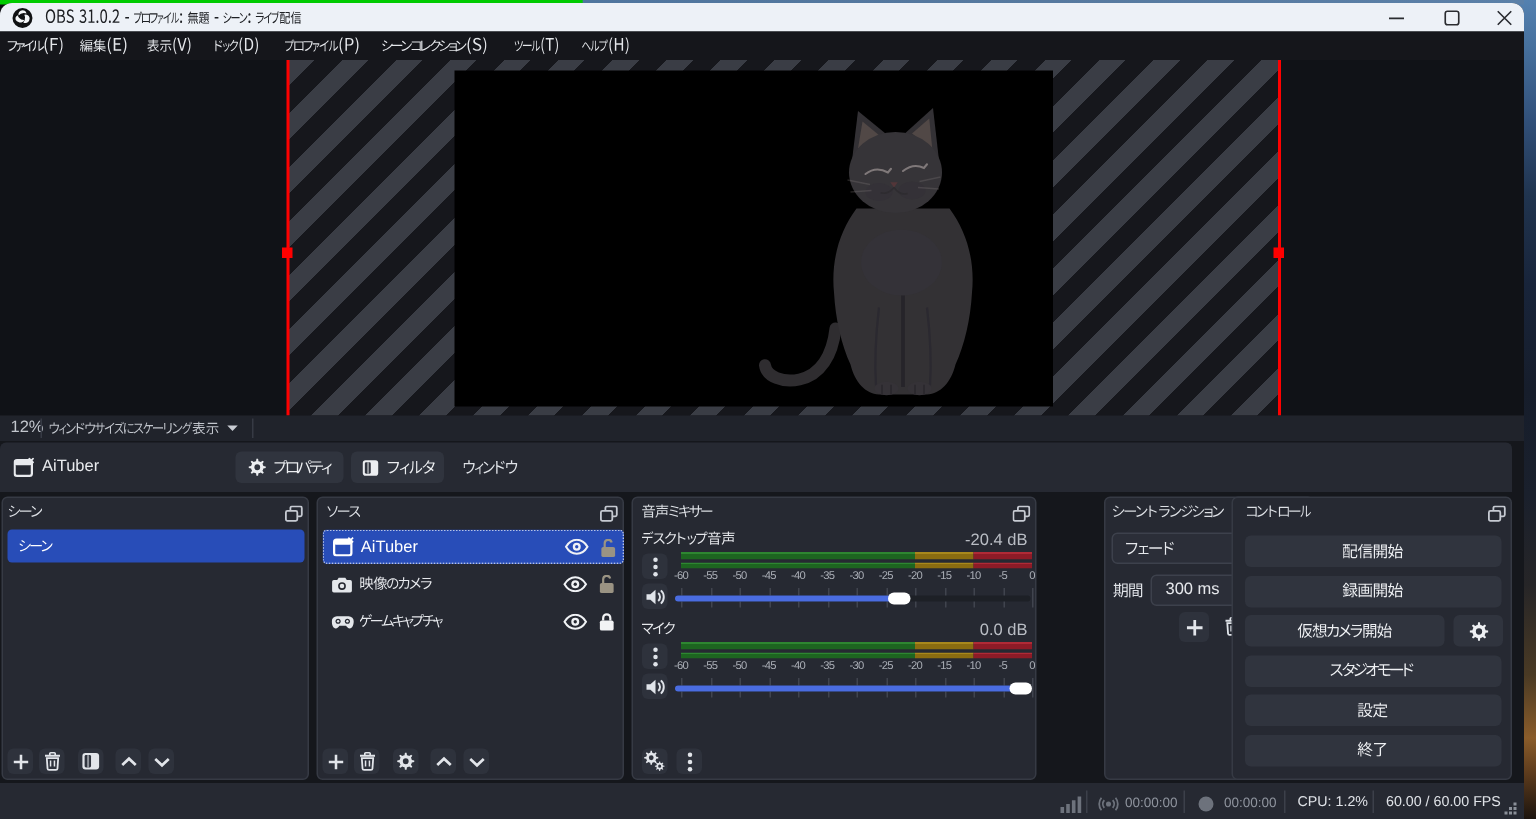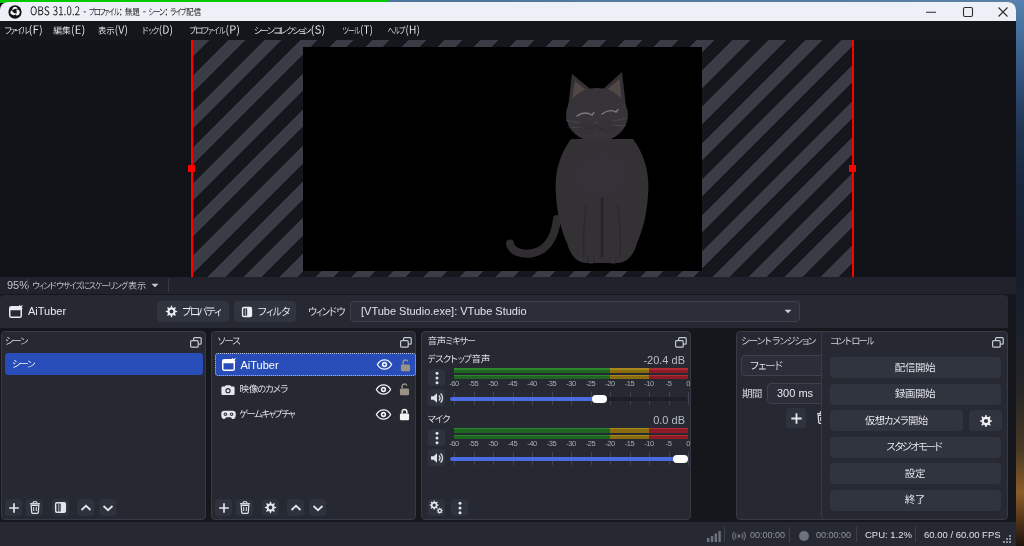--- a/index.html
+++ b/index.html
@@ -332,21 +332,21 @@
         </g>
       </svg>
     </div>
     <div class="redline" style="left:190.5px"></div>
     <div class="redline" style="left:851.5px"></div>
     <div class="redhandle" style="left:188px;top:124.5px"></div>
     <div class="redhandle" style="left:849px;top:124.5px"></div>
   </div>
 
   <div id="scalebar">
-    <span id="zoomlevel">95%</span>
+    <span id="zoomlevel">12%</span>
     <span class="vsep" style="left:27px"></span>
     <span id="scalemode" class="jp">
         <span class="sr">ウィンドウサイズにスケーリング表示</span>
         <svg class="jpsvg" width="113.1" height="12" viewBox="0 -8.8 113.1 12" aria-hidden="true">
           <path d="M6.4 -5.5 6.0 -5.8C5.9 -5.7 5.7 -5.7 5.4 -5.7H3.4V-6.5C3.4 -6.7 3.5 -6.9 3.5 -7.2H2.7C2.7 -6.9 2.7 -6.7 2.7 -6.5V-5.7H0.8C0.5 -5.7 0.3 -5.7 0.0 -5.7C0.0 -5.5 0.0 -5.2 0.0 -5.0C0.0 -4.7 0.0 -3.7 0.0 -3.5C0.0 -3.3 0.0 -3.0 0.0 -2.9H0.8C0.7 -3.0 0.7 -3.3 0.7 -3.4C0.7 -3.7 0.7 -4.7 0.7 -5.0H5.5C5.5 -4.3 5.2 -3.2 4.7 -2.4C4.2 -1.5 3.2 -0.9 2.4 -0.6C2.1 -0.5 1.8 -0.4 1.5 -0.3L2.0 0.3C3.6 -0.1 4.8 -1.0 5.5 -2.2C5.9 -3.1 6.2 -4.2 6.3 -4.9C6.3 -5.1 6.4 -5.3 6.4 -5.5Z M6.4 -2.3 6.7 -1.7C7.5 -2.0 8.3 -2.4 8.9 -2.8V-0.1C8.9 0.2 8.9 0.6 8.9 0.7H9.5C9.5 0.6 9.5 0.2 9.5 -0.1V-3.3C10.1 -3.8 10.7 -4.5 11.1 -5.0L10.7 -5.5C10.3 -4.9 9.6 -4.2 9.0 -3.7C8.4 -3.2 7.4 -2.6 6.4 -2.3Z M11.8 -6.6 11.3 -6.0C11.9 -5.6 13.0 -4.6 13.4 -4.2L13.9 -4.7C13.4 -5.2 12.4 -6.2 11.8 -6.6ZM11.1 -0.6 11.5 0.2C12.9 -0.1 13.9 -0.7 14.8 -1.2C16.0 -2.1 17.0 -3.3 17.5 -4.4L17.1 -5.2C16.7 -4.1 15.7 -2.8 14.4 -1.9C13.6 -1.3 12.5 -0.8 11.1 -0.6Z M21.4 -6.5 20.9 -6.3C21.2 -5.8 21.5 -5.4 21.7 -4.9L22.2 -5.1C22.0 -5.5 21.6 -6.1 21.4 -6.5ZM22.5 -6.9 22.0 -6.7C22.3 -6.3 22.6 -5.8 22.8 -5.3L23.3 -5.6C23.1 -6.0 22.7 -6.6 22.5 -6.9ZM18.2 -0.7C18.2 -0.3 18.2 0.1 18.2 0.4H19.0C19.0 0.1 19.0 -0.4 19.0 -0.7V-3.6C20.0 -3.3 21.6 -2.7 22.5 -2.2L22.8 -3.0C21.9 -3.4 20.2 -4.1 19.0 -4.4V-5.9C19.0 -6.2 19.0 -6.6 19.1 -6.8H18.2C18.2 -6.6 18.2 -6.2 18.2 -5.9C18.2 -5.2 18.2 -1.2 18.2 -0.7Z M30.4 -5.5 29.9 -5.8C29.8 -5.7 29.7 -5.7 29.3 -5.7H27.4V-6.5C27.4 -6.7 27.4 -6.9 27.5 -7.2H26.6C26.7 -6.9 26.7 -6.7 26.7 -6.5V-5.7H24.8C24.5 -5.7 24.2 -5.7 24.0 -5.7C24.0 -5.5 24.0 -5.2 24.0 -5.0C24.0 -4.7 24.0 -3.7 24.0 -3.5C24.0 -3.3 24.0 -3.0 24.0 -2.9H24.7C24.7 -3.0 24.7 -3.3 24.7 -3.4C24.7 -3.7 24.7 -4.7 24.7 -5.0H29.5C29.4 -4.3 29.2 -3.2 28.7 -2.4C28.2 -1.5 27.2 -0.9 26.3 -0.6C26.1 -0.5 25.7 -0.4 25.5 -0.3L26.0 0.3C27.6 -0.1 28.8 -1.0 29.4 -2.2C29.9 -3.1 30.2 -4.2 30.3 -4.9C30.3 -5.1 30.4 -5.3 30.4 -5.5Z M30.4 -5.2V-4.4C30.5 -4.4 30.8 -4.4 31.2 -4.4H32.0V-3.0C32.0 -2.7 31.9 -2.3 31.9 -2.2H32.6C32.6 -2.3 32.6 -2.7 32.6 -3.0V-4.4H34.7V-4.1C34.7 -1.6 34.0 -0.8 32.7 -0.2L33.2 0.4C34.9 -0.5 35.3 -1.7 35.3 -4.1V-4.4H36.1C36.5 -4.4 36.8 -4.4 36.8 -4.4V-5.2C36.7 -5.2 36.5 -5.1 36.1 -5.1H35.3V-6.3C35.3 -6.6 35.3 -6.9 35.4 -7.0H34.7C34.7 -6.9 34.7 -6.6 34.7 -6.3V-5.1H32.6V-6.3C32.6 -6.6 32.6 -6.9 32.6 -6.9H31.9C32.0 -6.7 32.0 -6.5 32.0 -6.3V-5.1H31.2C30.8 -5.1 30.5 -5.2 30.4 -5.2Z M36.8 -3.2 37.2 -2.5C38.3 -2.9 39.5 -3.5 40.3 -4.0V-0.7C40.3 -0.3 40.3 0.1 40.3 0.3H41.1C41.1 0.1 41.0 -0.3 41.0 -0.7V-4.5C41.9 -5.1 42.6 -5.8 43.3 -6.5L42.7 -7.0C42.1 -6.3 41.3 -5.5 40.5 -4.9C39.5 -4.3 38.3 -3.7 36.8 -3.2Z M48.3 -7.3 47.9 -7.1C48.1 -6.8 48.3 -6.2 48.5 -5.9L48.9 -6.1C48.7 -6.4 48.4 -7.0 48.3 -7.3ZM49.1 -7.6 48.7 -7.4C48.9 -7.1 49.2 -6.6 49.3 -6.2L49.7 -6.4C49.6 -6.7 49.3 -7.3 49.1 -7.6ZM48.4 -5.9 48.1 -6.2C47.9 -6.2 47.7 -6.1 47.5 -6.1C47.2 -6.1 45.0 -6.1 44.7 -6.1C44.4 -6.1 44.0 -6.2 43.9 -6.2V-5.4C44.0 -5.4 44.4 -5.4 44.7 -5.4C44.9 -5.4 47.3 -5.4 47.5 -5.4C47.3 -4.7 46.8 -3.6 46.3 -2.9C45.5 -1.9 44.5 -0.8 43.3 -0.2L43.7 0.4C44.8 -0.3 45.8 -1.2 46.6 -2.3C47.4 -1.4 48.1 -0.4 48.6 0.4L49.2 -0.1C48.7 -0.8 47.8 -2.0 47.0 -2.8C47.5 -3.6 48.0 -4.7 48.2 -5.5C48.3 -5.6 48.4 -5.8 48.4 -5.9Z M52.5 -6.1V-5.4C53.4 -5.2 55.0 -5.2 55.9 -5.4V-6.1C55.0 -5.9 53.4 -5.9 52.5 -6.1ZM52.8 -2.4 52.2 -2.5C52.1 -2.0 52.1 -1.7 52.1 -1.4C52.1 -0.6 52.7 -0.1 54.1 -0.1C54.9 -0.1 55.6 -0.1 56.1 -0.3L56.1 -1.0C55.5 -0.8 54.8 -0.8 54.1 -0.8C52.9 -0.8 52.7 -1.2 52.7 -1.6C52.7 -1.8 52.7 -2.1 52.8 -2.4ZM50.9 -6.8 50.1 -6.8C50.1 -6.6 50.1 -6.4 50.1 -6.2C50.0 -5.5 49.7 -3.9 49.7 -2.6C49.7 -1.4 49.9 -0.3 50.0 0.3L50.6 0.3C50.6 0.2 50.6 0.0 50.6 -0.1C50.6 -0.2 50.6 -0.3 50.6 -0.5C50.7 -0.9 51.0 -1.8 51.2 -2.5L50.9 -2.8C50.7 -2.4 50.5 -1.9 50.4 -1.5C50.3 -1.9 50.3 -2.3 50.3 -2.7C50.3 -3.7 50.6 -5.3 50.7 -6.2C50.8 -6.3 50.8 -6.6 50.9 -6.8Z M61.8 -6.0 61.4 -6.4C61.2 -6.3 61.0 -6.3 60.8 -6.3C60.5 -6.3 58.0 -6.3 57.7 -6.3C57.4 -6.3 57.0 -6.3 56.8 -6.4V-5.5C56.9 -5.5 57.4 -5.6 57.7 -5.6C57.9 -5.6 60.5 -5.6 60.8 -5.6C60.6 -4.8 60.0 -3.8 59.5 -3.1C58.6 -2.0 57.4 -1.0 56.1 -0.4L56.7 0.2C57.9 -0.4 58.9 -1.4 59.8 -2.4C60.6 -1.6 61.5 -0.6 62.0 0.2L62.6 -0.3C62.1 -1.0 61.1 -2.2 60.2 -3.0C60.8 -3.8 61.3 -4.9 61.6 -5.6C61.6 -5.8 61.7 -5.9 61.8 -6.0Z M65.2 -7.0 64.5 -7.1C64.5 -6.9 64.4 -6.6 64.4 -6.4C64.3 -6.1 64.1 -5.6 63.9 -5.1C63.7 -4.6 63.1 -3.7 62.6 -3.2L63.2 -2.8C63.6 -3.2 64.1 -4.0 64.4 -4.7H66.4C66.3 -2.4 65.5 -1.3 64.7 -0.6C64.6 -0.4 64.3 -0.3 64.1 -0.2L64.7 0.4C66.1 -0.6 66.9 -2.1 67.0 -4.7H68.3C68.5 -4.7 68.8 -4.7 69.0 -4.7V-5.5C68.8 -5.4 68.5 -5.4 68.3 -5.4H64.7C64.8 -5.7 64.9 -6.1 65.0 -6.3C65.1 -6.5 65.1 -6.7 65.2 -7.0Z M69.0 -3.9V-3.0C69.3 -3.0 69.7 -3.1 70.2 -3.1C70.8 -3.1 74.2 -3.1 74.8 -3.1C75.2 -3.1 75.5 -3.0 75.7 -3.0V-3.9C75.5 -3.9 75.2 -3.9 74.8 -3.9C74.2 -3.9 70.8 -3.9 70.2 -3.9C69.7 -3.9 69.3 -3.9 69.0 -3.9Z M81.4 -6.8H80.6C80.6 -6.6 80.6 -6.4 80.6 -6.0C80.6 -5.7 80.6 -5.0 80.6 -4.6C80.6 -2.9 80.5 -2.2 79.9 -1.4C79.3 -0.8 78.6 -0.5 77.7 -0.3L78.3 0.4C79.0 0.1 79.9 -0.2 80.5 -0.9C81.1 -1.7 81.4 -2.4 81.4 -4.6C81.4 -4.9 81.4 -5.7 81.4 -6.0C81.4 -6.4 81.4 -6.6 81.4 -6.8ZM77.2 -6.8H76.4C76.4 -6.6 76.5 -6.3 76.5 -6.1C76.5 -5.8 76.5 -3.5 76.5 -3.1C76.5 -2.8 76.4 -2.6 76.4 -2.4H77.2C77.2 -2.6 77.2 -2.9 77.2 -3.1C77.2 -3.5 77.2 -5.8 77.2 -6.1C77.2 -6.3 77.2 -6.6 77.2 -6.8Z M82.8 -6.6 82.4 -6.0C83.0 -5.6 84.0 -4.6 84.4 -4.2L84.9 -4.7C84.5 -5.2 83.4 -6.2 82.8 -6.6ZM82.1 -0.6 82.6 0.2C83.9 -0.1 85.0 -0.7 85.8 -1.2C87.1 -2.1 88.0 -3.3 88.6 -4.4L88.2 -5.2C87.7 -4.1 86.7 -2.8 85.4 -1.9C84.7 -1.3 83.6 -0.8 82.1 -0.6Z M93.6 -7.2 93.3 -7.0C93.4 -6.7 93.7 -6.1 93.8 -5.8L94.2 -6.0C94.1 -6.3 93.8 -6.9 93.6 -7.2ZM94.4 -7.6 94.0 -7.4C94.2 -7.0 94.5 -6.5 94.6 -6.1L95.0 -6.3C94.9 -6.7 94.6 -7.2 94.4 -7.6ZM91.7 -6.8 91.0 -7.0C91.0 -6.8 90.9 -6.5 90.8 -6.3C90.5 -5.5 89.8 -4.2 88.6 -3.3L89.1 -2.8C89.9 -3.5 90.5 -4.3 90.9 -5.0H93.3C93.2 -4.2 92.7 -3.1 92.2 -2.2C91.5 -1.3 90.6 -0.5 89.3 0.0L89.8 0.6C91.2 -0.0 92.0 -0.8 92.7 -1.8C93.3 -2.8 93.7 -4.0 93.9 -4.9C94.0 -5.1 94.0 -5.3 94.1 -5.4L93.6 -5.8C93.5 -5.7 93.4 -5.7 93.2 -5.7H91.2L91.4 -6.1C91.5 -6.2 91.6 -6.5 91.7 -6.8Z M96.3 0.1 96.5 0.7C97.6 0.4 99.1 0.1 100.6 -0.3L100.5 -0.9L98.2 -0.4V-2.4C98.7 -2.7 99.2 -3.1 99.6 -3.5C100.2 -1.4 101.4 0.0 103.3 0.7C103.4 0.5 103.6 0.2 103.8 0.1C102.7 -0.2 101.9 -0.8 101.3 -1.5C101.9 -1.8 102.7 -2.3 103.2 -2.8L102.7 -3.2C102.3 -2.8 101.6 -2.3 101.0 -1.9C100.7 -2.4 100.4 -2.9 100.2 -3.5H103.5V-4.1H99.9V-4.9H102.8V-5.5H99.9V-6.2H103.2V-6.8H99.9V-7.6H99.2V-6.8H95.9V-6.2H99.2V-5.5H96.3V-4.9H99.2V-4.1H95.6V-3.5H98.7C97.8 -2.8 96.5 -2.1 95.3 -1.8C95.4 -1.6 95.6 -1.4 95.7 -1.2C96.3 -1.4 97.0 -1.7 97.6 -2.0V-0.2Z M106.3 -3.2C105.9 -2.1 105.2 -1.1 104.5 -0.5C104.6 -0.4 104.9 -0.2 105.1 -0.1C105.8 -0.8 106.5 -1.9 106.9 -3.0ZM110.3 -2.9C111.0 -2.0 111.6 -0.8 111.9 -0.1L112.6 -0.4C112.3 -1.2 111.6 -2.3 110.9 -3.1ZM105.5 -6.9V-6.2H111.8V-6.9ZM104.7 -4.7V-4.0H108.3V-0.2C108.3 -0.0 108.2 0.0 108.1 0.0C107.9 0.0 107.3 0.0 106.7 0.0C106.8 0.2 106.9 0.5 106.9 0.7C107.7 0.7 108.3 0.7 108.6 0.6C108.9 0.5 109.0 0.3 109.0 -0.2V-4.0H112.6V-4.7Z" fill="currentColor"></path>
         </svg>
       </span>
     <svg id="scalecaret" width="8" height="5" viewBox="0 0 8 5">
         <use href="#i-caret"></use>
       </svg>
@@ -379,26 +379,20 @@
             <path d="M8.1 -7.0 7.4 -7.5C7.2 -7.4 7.0 -7.4 6.9 -7.4C6.4 -7.4 2.1 -7.4 1.5 -7.4C1.2 -7.4 0.8 -7.4 0.5 -7.5V-6.5C0.7 -6.6 1.1 -6.6 1.5 -6.6C2.1 -6.6 6.3 -6.6 6.9 -6.6C6.8 -5.6 6.3 -4.1 5.6 -3.1C4.7 -2.0 3.5 -1.1 1.4 -0.6L2.1 0.2C4.1 -0.4 5.4 -1.4 6.3 -2.6C7.2 -3.7 7.7 -5.4 7.9 -6.5C7.9 -6.7 8.0 -6.9 8.1 -7.0Z M8.5 -2.7 8.9 -2.0C10.0 -2.3 11.1 -2.9 11.9 -3.3V-0.1C11.9 0.2 11.9 0.7 11.9 0.8H12.8C12.8 0.7 12.7 0.2 12.7 -0.1V-3.9C13.6 -4.5 14.4 -5.3 14.9 -5.9L14.3 -6.5C13.8 -5.8 12.9 -5.0 12.0 -4.3C11.2 -3.8 9.8 -3.1 8.5 -2.7Z M19.3 -0.2 19.9 0.2C19.9 0.2 20.0 0.1 20.2 0.0C21.3 -0.6 22.6 -1.7 23.5 -2.9L23.0 -3.7C22.3 -2.5 21.1 -1.5 20.2 -1.0C20.2 -1.4 20.2 -6.5 20.2 -7.2C20.2 -7.6 20.2 -7.9 20.2 -8.0H19.4C19.4 -7.9 19.4 -7.6 19.4 -7.2C19.4 -6.5 19.4 -1.3 19.4 -0.8C19.4 -0.6 19.4 -0.4 19.3 -0.2ZM14.9 -0.3 15.7 0.3C16.5 -0.5 17.1 -1.5 17.4 -2.6C17.6 -3.7 17.7 -6.0 17.7 -7.2C17.7 -7.5 17.7 -7.8 17.7 -7.9H16.8C16.9 -7.7 16.9 -7.5 16.9 -7.1C16.9 -6.0 16.9 -3.8 16.6 -2.9C16.3 -1.9 15.7 -0.9 14.9 -0.3Z M28.3 -8.3 27.3 -8.6C27.3 -8.4 27.1 -8.0 27.0 -7.8C26.5 -6.8 25.4 -5.2 23.6 -4.1L24.3 -3.6C25.5 -4.4 26.4 -5.4 27.1 -6.4H30.7C30.5 -5.5 29.9 -4.3 29.3 -3.4C28.5 -3.9 27.7 -4.5 27.0 -4.9L26.4 -4.3C27.1 -3.8 27.9 -3.3 28.7 -2.7C27.7 -1.7 26.4 -0.7 24.6 -0.2L25.4 0.5C27.1 -0.2 28.4 -1.2 29.4 -2.2C29.8 -1.9 30.2 -1.5 30.5 -1.3L31.2 -2.0C30.8 -2.3 30.4 -2.6 30.0 -2.9C30.8 -4.0 31.3 -5.2 31.6 -6.2C31.7 -6.4 31.8 -6.6 31.9 -6.8L31.2 -7.2C31.0 -7.1 30.8 -7.1 30.5 -7.1H27.6L27.8 -7.5C27.9 -7.7 28.1 -8.0 28.3 -8.3Z" fill="currentColor"></path>
           </svg>
         </span>
     </div>
     <span id="ctx-winlabel" class="jp">
         <span class="sr">ウィンドウ</span>
         <svg class="jpsvg" width="36" height="14" viewBox="0 -10.4 36 14" aria-hidden="true">
           <path d="M7.5 -6.4 7.0 -6.8C6.9 -6.7 6.7 -6.7 6.3 -6.7H4.1V-7.7C4.1 -7.9 4.1 -8.2 4.1 -8.5H3.1C3.2 -8.2 3.2 -7.9 3.2 -7.7V-6.7H1.0C0.6 -6.7 0.3 -6.7 0.0 -6.8C0.1 -6.5 0.1 -6.2 0.1 -5.9C0.1 -5.6 0.1 -4.4 0.1 -4.1C0.1 -3.9 0.1 -3.6 0.0 -3.4H0.9C0.9 -3.6 0.9 -3.8 0.9 -4.0C0.9 -4.3 0.9 -5.5 0.9 -5.9H6.5C6.4 -5.0 6.1 -3.7 5.5 -2.8C4.9 -1.8 3.8 -1.0 2.8 -0.7C2.5 -0.6 2.1 -0.5 1.8 -0.4L2.4 0.4C4.3 -0.1 5.6 -1.2 6.4 -2.6C7.0 -3.6 7.3 -5.0 7.4 -5.8C7.4 -6.0 7.5 -6.3 7.5 -6.4Z M7.6 -2.7 7.9 -2.0C8.9 -2.3 9.9 -2.9 10.6 -3.3V-0.1C10.6 0.2 10.6 0.7 10.6 0.8H11.4C11.3 0.7 11.3 0.2 11.3 -0.1V-3.9C12.1 -4.5 12.8 -5.3 13.3 -5.9L12.7 -6.5C12.3 -5.8 11.5 -5.0 10.7 -4.3C10.0 -3.8 8.7 -3.1 7.6 -2.7Z M14.1 -7.8 13.5 -7.1C14.3 -6.6 15.5 -5.5 16.0 -4.9L16.6 -5.6C16.0 -6.2 14.8 -7.3 14.1 -7.8ZM13.3 -0.7 13.8 0.2C15.4 -0.1 16.6 -0.8 17.6 -1.4C19.0 -2.4 20.2 -3.9 20.8 -5.2L20.4 -6.1C19.8 -4.8 18.6 -3.2 17.1 -2.2C16.2 -1.6 15.0 -0.9 13.3 -0.7Z M25.4 -7.6 24.8 -7.4C25.1 -6.9 25.4 -6.3 25.7 -5.8L26.3 -6.0C26.0 -6.5 25.6 -7.2 25.4 -7.6ZM26.6 -8.2 26.0 -7.9C26.4 -7.4 26.7 -6.9 27.0 -6.3L27.5 -6.6C27.3 -7.1 26.8 -7.8 26.6 -8.2ZM21.8 -0.8C21.8 -0.4 21.8 0.1 21.8 0.5H22.7C22.7 0.1 22.7 -0.5 22.7 -0.8V-4.3C23.8 -3.9 25.5 -3.2 26.6 -2.6L27.0 -3.5C25.9 -4.0 24.0 -4.8 22.7 -5.2V-7.0C22.7 -7.3 22.7 -7.7 22.7 -8.1H21.7C21.8 -7.7 21.8 -7.3 21.8 -7.0C21.8 -6.1 21.8 -1.4 21.8 -0.8Z M36.0 -6.4 35.4 -6.8C35.3 -6.7 35.1 -6.7 34.7 -6.7H32.5V-7.7C32.5 -7.9 32.5 -8.2 32.5 -8.5H31.6C31.6 -8.2 31.6 -7.9 31.6 -7.7V-6.7H29.4C29.0 -6.7 28.8 -6.7 28.5 -6.8C28.5 -6.5 28.5 -6.2 28.5 -5.9C28.5 -5.6 28.5 -4.4 28.5 -4.1C28.5 -3.9 28.5 -3.6 28.5 -3.4H29.3C29.3 -3.6 29.3 -3.8 29.3 -4.0C29.3 -4.3 29.3 -5.5 29.3 -5.9H34.9C34.8 -5.0 34.5 -3.7 34.0 -2.8C33.3 -1.8 32.2 -1.0 31.2 -0.7C30.9 -0.6 30.5 -0.5 30.2 -0.4L30.8 0.4C32.7 -0.1 34.1 -1.2 34.8 -2.6C35.4 -3.6 35.7 -5.0 35.8 -5.8C35.8 -6.0 35.9 -6.3 36.0 -6.4Z" fill="currentColor"></path>
         </svg>
       </span>
-    <div id="ctx-combo">
-      <span class="val">[VTube Studio.exe]: VTube Studio</span>
-      <svg class="caret" width="8" height="5" viewBox="0 0 8 5">
-          <use href="#i-caret"></use>
-        </svg>
-    </div>
   </div>
 
   <div id="docks">
 
     <section class="dock" style="left:1px;width:205px">
       <header>
         <span class="ht jp" style="left:4px">
             <span class="sr">シーン</span>
             <svg class="jpsvg" width="22.2" height="13" viewBox="0 -9.4 22.2 13" aria-hidden="true">
               <path d="M1.6 -7.4 1.2 -6.7C1.8 -6.4 2.8 -5.7 3.3 -5.4L3.7 -6.0C3.3 -6.3 2.2 -7.1 1.6 -7.4ZM0.2 -0.5 0.7 0.3C1.5 0.1 2.9 -0.4 3.8 -0.9C5.4 -1.8 6.7 -3.1 7.5 -4.4L7.1 -5.1C6.3 -3.8 5.0 -2.5 3.4 -1.6C2.5 -1.1 1.3 -0.7 0.2 -0.5ZM0.2 -5.2 -0.2 -4.6C0.4 -4.3 1.4 -3.6 1.9 -3.2L2.3 -3.9C1.9 -4.2 0.8 -4.9 0.2 -5.2Z M7.3 -4.2V-3.2C7.6 -3.2 8.1 -3.3 8.6 -3.3C9.3 -3.3 13.2 -3.3 13.9 -3.3C14.3 -3.3 14.7 -3.2 14.9 -3.2V-4.2C14.7 -4.1 14.4 -4.1 13.9 -4.1C13.2 -4.1 9.3 -4.1 8.6 -4.1C8.1 -4.1 7.6 -4.1 7.3 -4.2Z M15.6 -7.0 15.1 -6.5C15.8 -6.0 17.0 -4.9 17.5 -4.4L18.1 -5.0C17.5 -5.6 16.3 -6.6 15.6 -7.0ZM14.8 -0.6 15.3 0.2C16.9 -0.1 18.1 -0.7 19.1 -1.3C20.5 -2.2 21.7 -3.5 22.3 -4.7L21.8 -5.5C21.3 -4.4 20.1 -2.9 18.6 -2.0C17.7 -1.4 16.5 -0.9 14.8 -0.6Z" fill="currentColor"></path>

